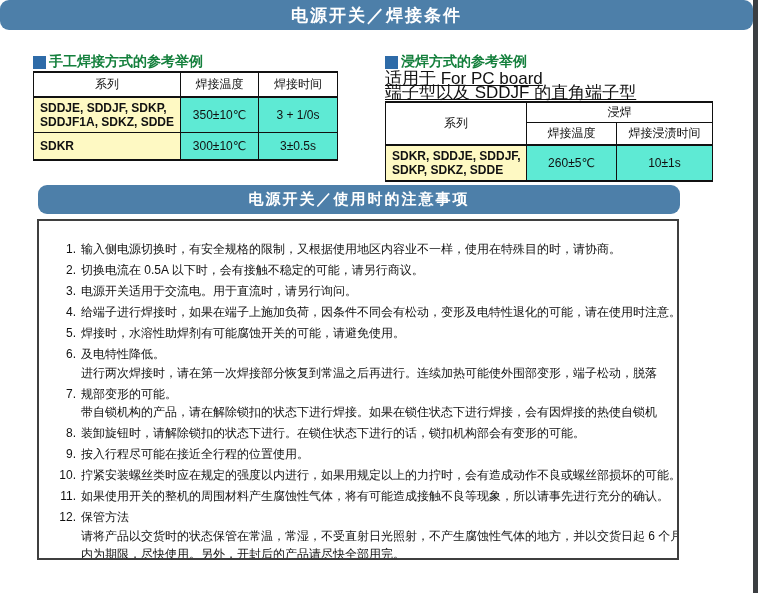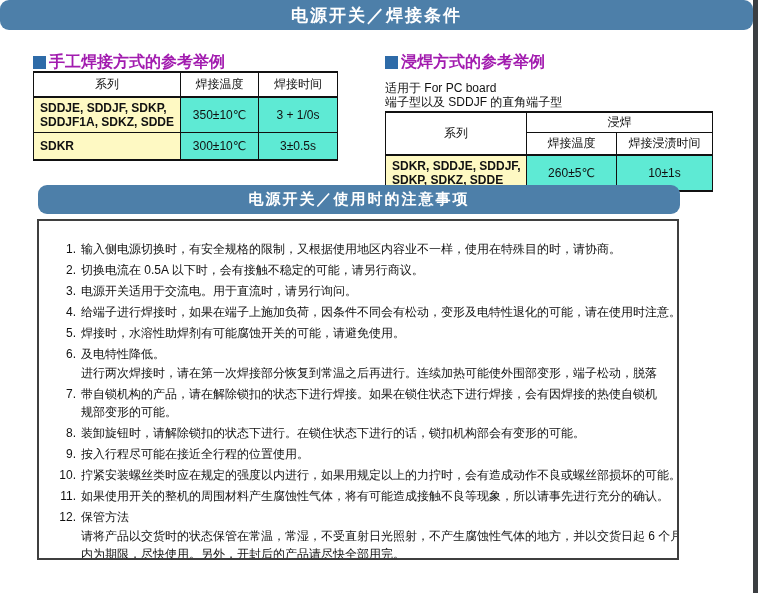--- a/index.html
+++ b/index.html
@@ -42,37 +42,38 @@
     width: 642px; height: 29px;
     font-size: 15px;
     align-items: center;
   }
   .sec { position: absolute; }
   .sec-left  { left: 33px; top: 55px; width: 306px; }
   .sec-right { left: 385px; top: 55px; width: 330px; }
   .sec-title {
     display: flex;
     align-items: center;
-    font-size: 16px;
+    font-size: 14px;
     font-weight: bold;
-    color: #a21caf;
+    color: #15803d;
     height: 14px;
   }
   .bullet {
     display: inline-block;
     width: 13px; height: 13px;
     background: #2e6ba8;
     margin-right: 3px;
     flex: none;
   }
   .subtitle {
-    font-size: 12px;
+    font-size: 17px;
     line-height: 13.5px;
-    margin-top: 13px;
-    color: #111;
+    margin-top: 3px;
+    color: #111;
+    text-decoration: underline;
   }
   table.tbl {
     border-collapse: collapse;
     table-layout: fixed;
     font-size: 12px;
     color: #111;
     border-top: 2px solid #111;
     border-bottom: 2px solid #111;
     margin-top: 2px;
   }
@@ -238,22 +239,22 @@
     <div class="nitem">
       <span class="nnum">6.</span>
       <span class="ntxt">
         <span class="nline" style="display:block">及电特性降低。</span>
         <span class="nline">进行两次焊接时，请在第一次焊接部分恢复到常温之后再进行。连续加热可能使外围部变形，端子松动，脱落</span>
       </span>
     </div>
     <div class="nitem">
       <span class="nnum">7.</span>
       <span class="ntxt">
+        <span class="nline" style="display:block">规部变形的可能。</span>
         <span class="nline">带自锁机构的产品，请在解除锁扣的状态下进行焊接。如果在锁住状态下进行焊接，会有因焊接的热使自锁机</span>
-        <span class="nline" style="display:block">规部变形的可能。</span>
       </span>
     </div>
     <div class="nitem">
       <span class="nnum">8.</span>
       <span class="ntxt"><span class="nline">装卸旋钮时，请解除锁扣的状态下进行。在锁住状态下进行的话，锁扣机构部会有变形的可能。</span></span>
     </div>
     <div class="nitem">
       <span class="nnum">9.</span>
       <span class="ntxt"><span class="nline">按入行程尽可能在接近全行程的位置使用。</span></span>
     </div>

